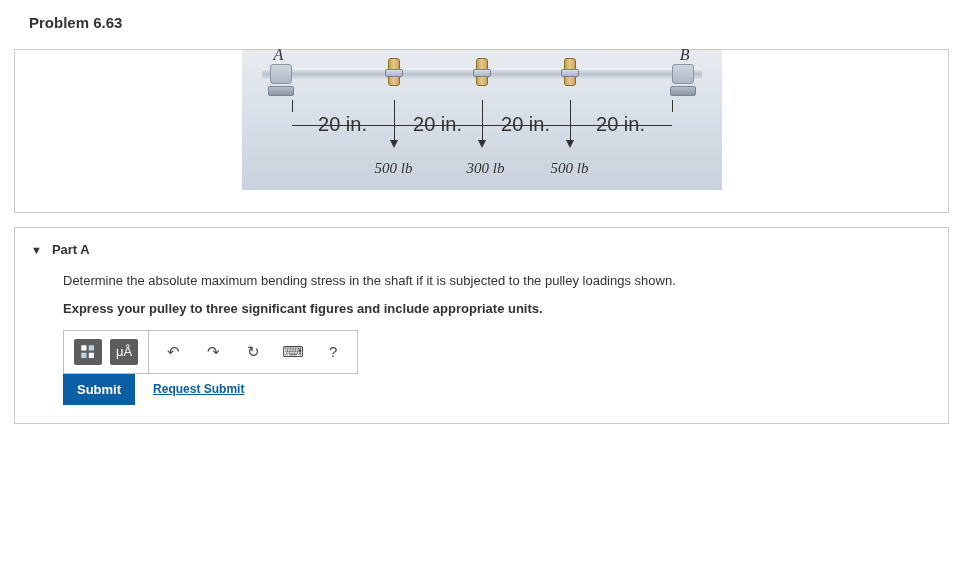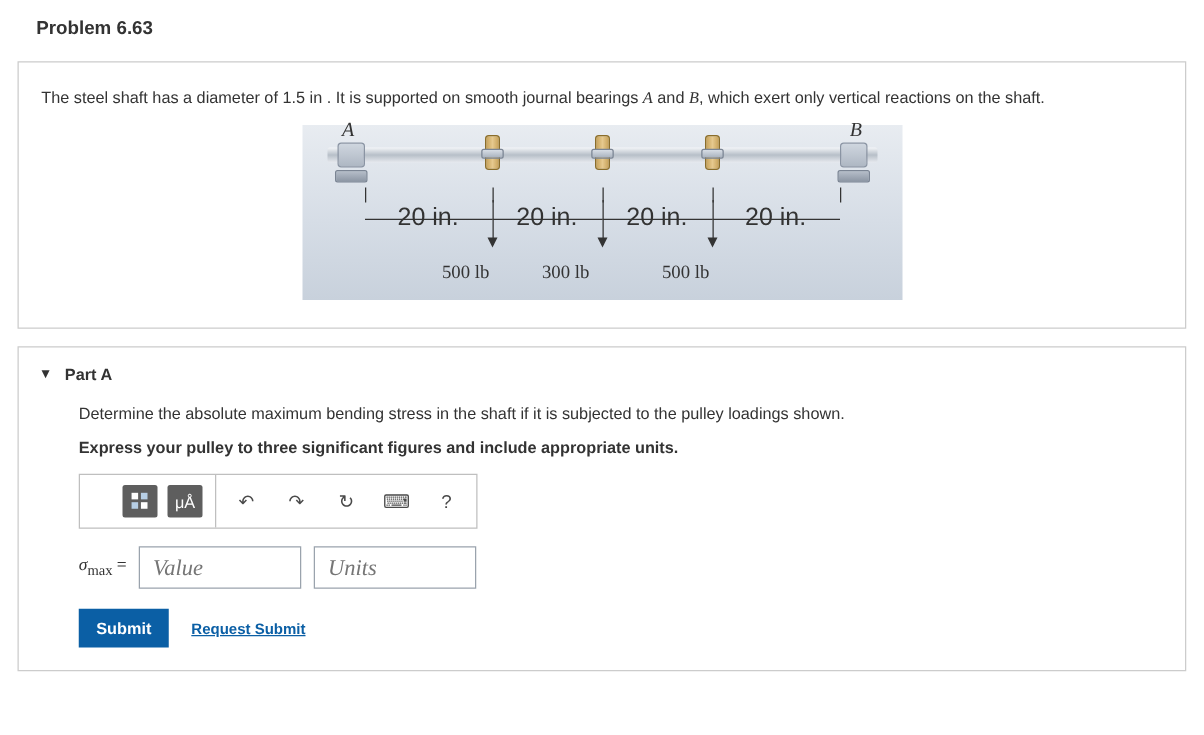--- a/index.html
+++ b/index.html
@@ -23,51 +23,48 @@
   .lblB { position: absolute; right: 32px; top: -4px; font-style: italic; font-family: 'Times New Roman', serif; font-size: 16px; }
   .tick { position: absolute; top: 50px; width: 1px; height: 12px; background: #333; }
   .t0{left:50px}.t1{left:152px}.t2{left:240px}.t3{left:328px}.t4{left:430px}
   .dim-line { position: absolute; top: 75px; height: 1px; background: #333; }
   .dl1{left:50px;width:102px}.dl2{left:152px;width:88px}.dl3{left:240px;width:88px}.dl4{left:328px;width:102px}
   .dim-lbl { position: absolute; top: 63px; font-size: 20px; text-align: center; }
   .dlb1{left:50px;width:102px}.dlb2{left:152px;width:88px}.dlb3{left:240px;width:88px}.dlb4{left:328px;width:102px}
   .load-arrow { position: absolute; width: 1px; height: 36px; background: #333; top: 60px; }
   .la1{left:152px}.la2{left:240px}.la3{left:328px}
   .load-arrow:after { content:""; position:absolute; left:-4px; bottom:-2px; border-left:4px solid transparent; border-right:4px solid transparent; border-top:8px solid #333; }
-  .load-lbl { position:absolute; top:110px; font-family:'Times New Roman',serif; font-size:15px; width:80px; }
-  .ll1{left:112px}.ll2{left:192px}.ll3{left:288px}
+  .load-lbl { position:absolute; top:110px; font-family:'Times New Roman',serif; font-size:15px; text-align:center; width:80px;font-style:italic; }
+  .ll1{left:112px}.ll2{left:204px}.ll3{left:288px}
   .ital { font-style: italic; font-family: 'Times New Roman', serif; }
   .part-hdr { display: flex; align-items: center; gap: 10px; padding: 14px 16px 8px 16px; cursor: pointer; }
   .part-hdr .tri { font-size: 11px; color: #333; }
   .part-hdr .pt { font-weight: bold; font-size: 13px; }
   .part-body { padding: 6px 30px 18px 48px; }
   .q-text { margin-bottom: 10px; line-height: 1.5; }
   .q-instr { font-weight: bold; margin-bottom: 14px; }
-  .input-toolbar { border: 1px solid #bfbfbf; display: inline-flex; align-items: center; padding-left: 24px; }
+  .input-toolbar { border: 1px solid #bfbfbf; display: inline-flex; align-items: center; }
   .tb-left { border-right: 1px solid #bfbfbf; padding: 8px 10px; display: flex; align-items: center; gap: 8px; }
   .tb-right { padding: 8px 10px; display: flex; align-items: center; gap: 12px; }
   .tb-btn { width: 28px; height: 26px; display: inline-flex; align-items: center; justify-content: center; font-size: 15px; color: #4a4a4a; cursor: pointer; border-radius: 2px; }
   .tb-btn.dark { background: #5e5e5e; color: #fff; }
   .tb-btn svg { width: 18px; height: 18px; }
   .answer-row { display: flex; align-items: center; gap: 10px; margin: 14px 0 16px 0; }
   .answer-row .sym { font-family: 'Times New Roman', serif; font-size: 14px; }
   .ans-field { border: 1px solid #9aa3ad; width: 130px; height: 34px; font-family: 'Times New Roman', serif; font-size: 18px; font-style: italic; color: #888; padding-left: 10px; background: #fff; }
   .submit-row { display: flex; align-items: center; gap: 18px; }
   .submit-btn { background: #0b5fa5; color: #fff; font-weight: bold; font-size: 13px; border: 0; padding: 8px 14px; cursor: pointer; }
   .req-link { color: #0b5fa5; font-weight: bold; font-size: 12px; text-decoration: underline; cursor: pointer; }
 </style>
 </head>
 <body>
 
 <div class="problem-title">Problem 6.63</div>
 
 <div class="panel">
-  <div class="problem-statement">
-    <span>The steel shaft has a diameter of </span><span>1.5 in</span><span> . It is supported on smooth journal bearings </span><span class="ital">A</span><span> and </span><span class="ital">B</span><span>, which exert only vertical reactions on the shaft.</span>
-  </div>
 
   <div class="diagram-wrap">
     <div class="diagram">
       <div class="lblA">A</div>
       <div class="lblB">B</div>
       <div class="shaft"></div>
       <div class="bearing bearing-a">
           <div class="cap"></div>
           <div class="base"></div>
         </div>
@@ -135,24 +132,19 @@
       </div>
       <div class="tb-right">
         <span class="tb-btn">↶</span>
         <span class="tb-btn">↷</span>
         <span class="tb-btn">↻</span>
         <span class="tb-btn">⌨</span>
         <span class="tb-btn">?</span>
       </div>
     </div>
 
-    <div class="answer-row">
-      <span class="sym"><i>σ</i><sub>max</sub> =</span>
-      <input class="ans-field" placeholder="Value" style="">
-      <input class="ans-field" placeholder="Units" style="">
-    </div>
 
     <div class="submit-row">
       <button class="submit-btn">Submit</button>
       <a class="req-link">Request Submit</a>
     </div>
   </div>
 </div>
 
 </body></html>

